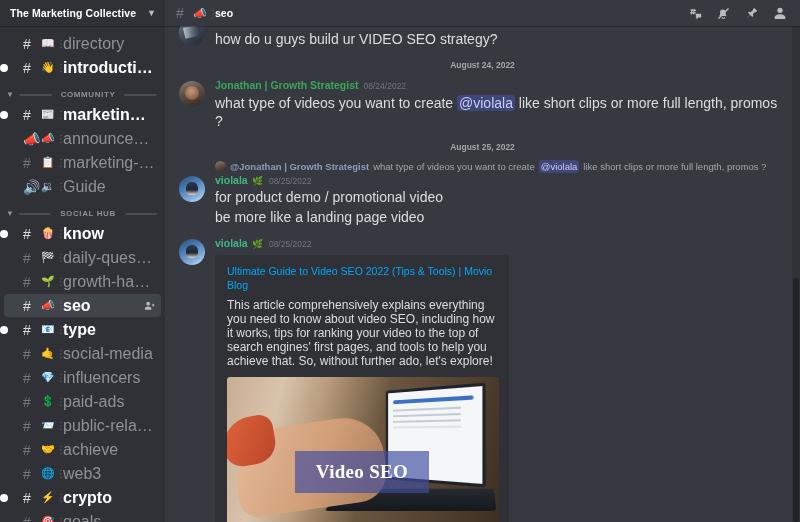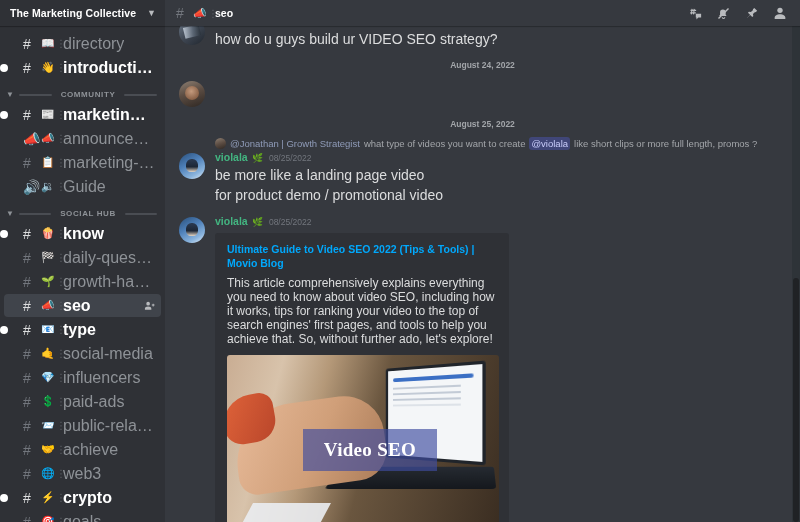--- a/index.html
+++ b/index.html
@@ -166,36 +166,36 @@
   .reply {
     display: flex; align-items: center; gap: 4px;
     margin-left: 36px; position: relative;
     color: #b9bbbe; font-size: 9.5px; line-height: 13px;
     white-space: nowrap; overflow: hidden;
   }
   .reply .mini-av {
     width: 11px; height: 11px; border-radius: 50%; flex: 0 0 11px;
     background: linear-gradient(160deg,#8d7f72 0%,#5c4d43 50%,#2e2722 100%);
   }
-  .reply .rname { color: #8f9bb8; font-weight: 400; }
+  .reply .rname { color: #8f9bb8; font-weight: 700; }
   .reply .rtext { color: #a3a6aa; }
   .reply .rmention {
     background: rgba(88,101,242,.32); color: #c9cdfb;
     border-radius: 3px; padding: 0 2px; font-weight: 500;
   }
 
   
   .embed {
     margin-top: 5px; background: #2f3136;
     border-left: 3px solid #2f3136;
     border-radius: 3px;
     max-width: 294px; padding: 9px 11px 1px 9px;
   }
   .embed-title {
-    color: #00a8fc; font-size: 10.5px; font-weight: bold; line-height: 14px;
+    color: #00a8fc; font-size: 10.5px; font-weight: normal; line-height: 14px;
     text-decoration: none; display: block;
   }
   .embed-desc {
     color: #dcddde; font-size: 12px; line-height: 14px; margin-top: 6px;
   }
   .embed-img {
     margin-top: 9px; width: 272px; height: 178px; border-radius: 3px;
     position: relative; overflow: hidden;
     background:
       linear-gradient(105deg, #c9ad93 0%, #d8c3ab 18%, #b49878 33%, #6a563f 52%, #3a2d21 100%);
@@ -227,21 +227,21 @@
   .ei-sleeve {
     position: absolute; left: -4px; top: 40px; width: 52px; height: 48px;
     background: linear-gradient(120deg,#e0643a 0%, #b8452a 100%);
     border-radius: 30px 14px 22px 18px; transform: rotate(-10deg);
   }
   .ei-paper {
     position: absolute; left: 18px; top: 148px; width: 78px; height: 30px;
     background: #e9ecef; transform: skewX(-28deg); opacity: .92;
   }
   .ei-label {
-    position: absolute; left: 76px; top: 74px; width: 134px; height: 42px;
+    position: absolute; left: 68px; top: 74px; width: 134px; height: 42px;
     background: rgba(62,76,160,.66);
     display: flex; align-items: center; justify-content: center;
   }
   .ei-label span {
     color: #fff; font-size: 19px; font-weight: bold; letter-spacing: .3px;
     font-family: "Liberation Serif", serif;
   }
 
   
   .scrollbar {
@@ -474,20 +474,27 @@
       </div>
 
       <div class="divider">
         <span class="ln"></span>
         <span class="dt">August 24, 2022</span>
         <span class="ln"></span>
       </div>
 
       <div class="msg" style="margin-top:0;">
         <div class="avatar av-a"></div>
+        <div class="body">
+          <div class="mhead">
+            <span class="uname">Jonathan | Growth Strategist</span>
+            <span class="stamp">08/24/2022</span>
+          </div>
+          <div class="text"><span>what type of videos you want to create </span><span class="mention">@violala</span><span> like short clips or more full length, promos ?</span></div>
+        </div>
       </div>
 
       <div class="divider">
         <span class="ln"></span>
         <span class="dt">August 25, 2022</span>
         <span class="ln"></span>
       </div>
 
       <div class="reply-wrap">
         <div class="reply">
@@ -501,22 +508,22 @@
       </div>
 
       <div class="msg" style="margin-top:0;">
         <div class="avatar av-b"></div>
         <div class="body">
           <div class="mhead">
             <span class="uname v">violala</span>
             <span class="badge-emo">🌿</span>
             <span class="stamp">08/25/2022</span>
           </div>
+          <div class="text">for product demo / promotional video</div>
           <div class="text">be more like a landing page video</div>
-          <div class="text">for product demo / promotional video</div>
         </div>
       </div>
 
       <div class="msg">
         <div class="avatar av-b"></div>
         <div class="body">
           <div class="mhead">
             <span class="uname v">violala</span>
             <span class="badge-emo">🌿</span>
             <span class="stamp">08/25/2022</span>

